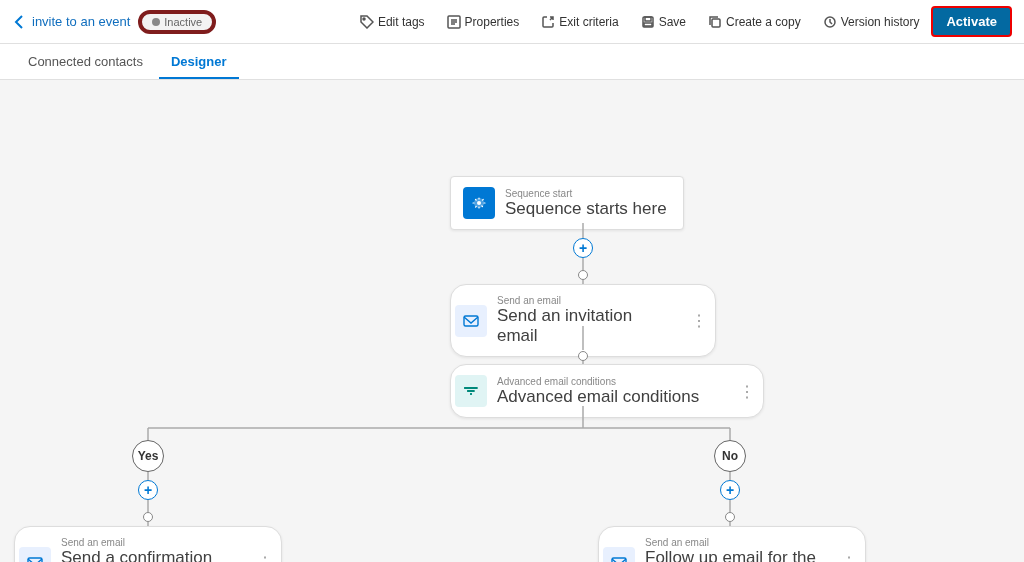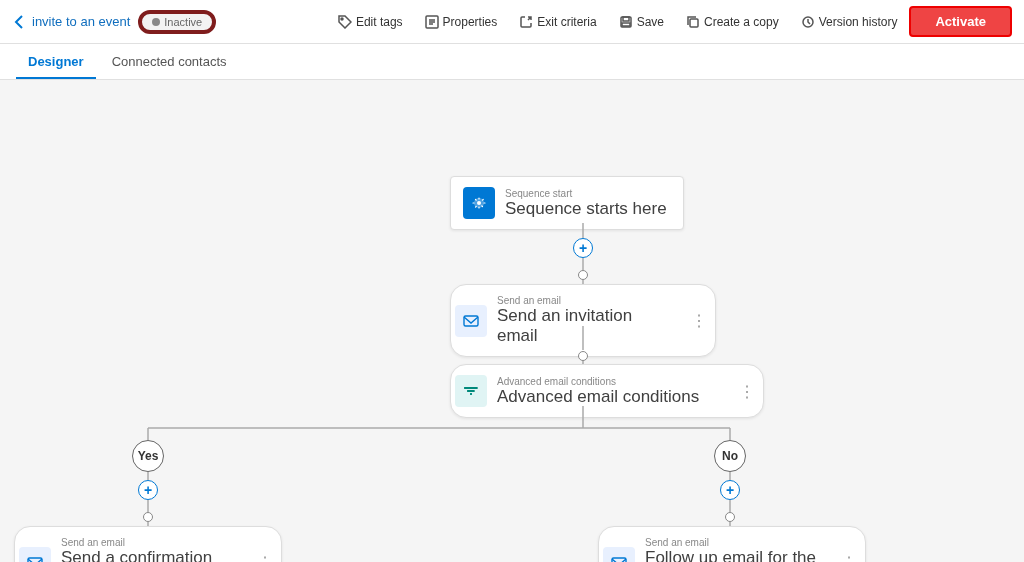--- a/index.html
+++ b/index.html
@@ -36,25 +36,25 @@
       padding: 5px 10px;
       background: transparent;
       border: none;
       cursor: pointer;
       color: #333;
       font-size: 12px;
       border-radius: 4px;
     }
     .header-action-btn svg { width: 14px; height: 14px; color: #555; }
     .btn-activate {
-      background: #ef4444;
+      background: #0369a1;
       color: #fff;
       border: 2px solid #e00;
       border-radius: 4px;
-      padding: 6px 24px;
+      padding: 6px 13px;
       cursor: pointer;
       font-size: 13px;
       font-weight: 600;
     }
 
     
     .tabs {
       display: flex;
       background: #fff;
       border-bottom: 1px solid #e0e0e0;
@@ -235,25 +235,25 @@
       </svg>
       <span>Version history</span>
     </button>
     <button class="btn-activate">
       <span>Activate</span>
     </button>
   </div>
 </div>
 
 <div class="tabs">
+  <div class="tab">
+    <span>Connected contacts</span>
+  </div>
   <div class="tab active">
     <span>Designer</span>
-  </div>
-  <div class="tab">
-    <span>Connected contacts</span>
   </div>
 </div>
 
 <div class="canvas">
 
   <svg class="lines-svg">
 
     <line x1="583" y1="143" x2="583" y2="158" stroke="#aaa" stroke-width="1.5"></line>
 
     <line x1="583" y1="178" x2="583" y2="190" stroke="#aaa" stroke-width="1.5"></line>

